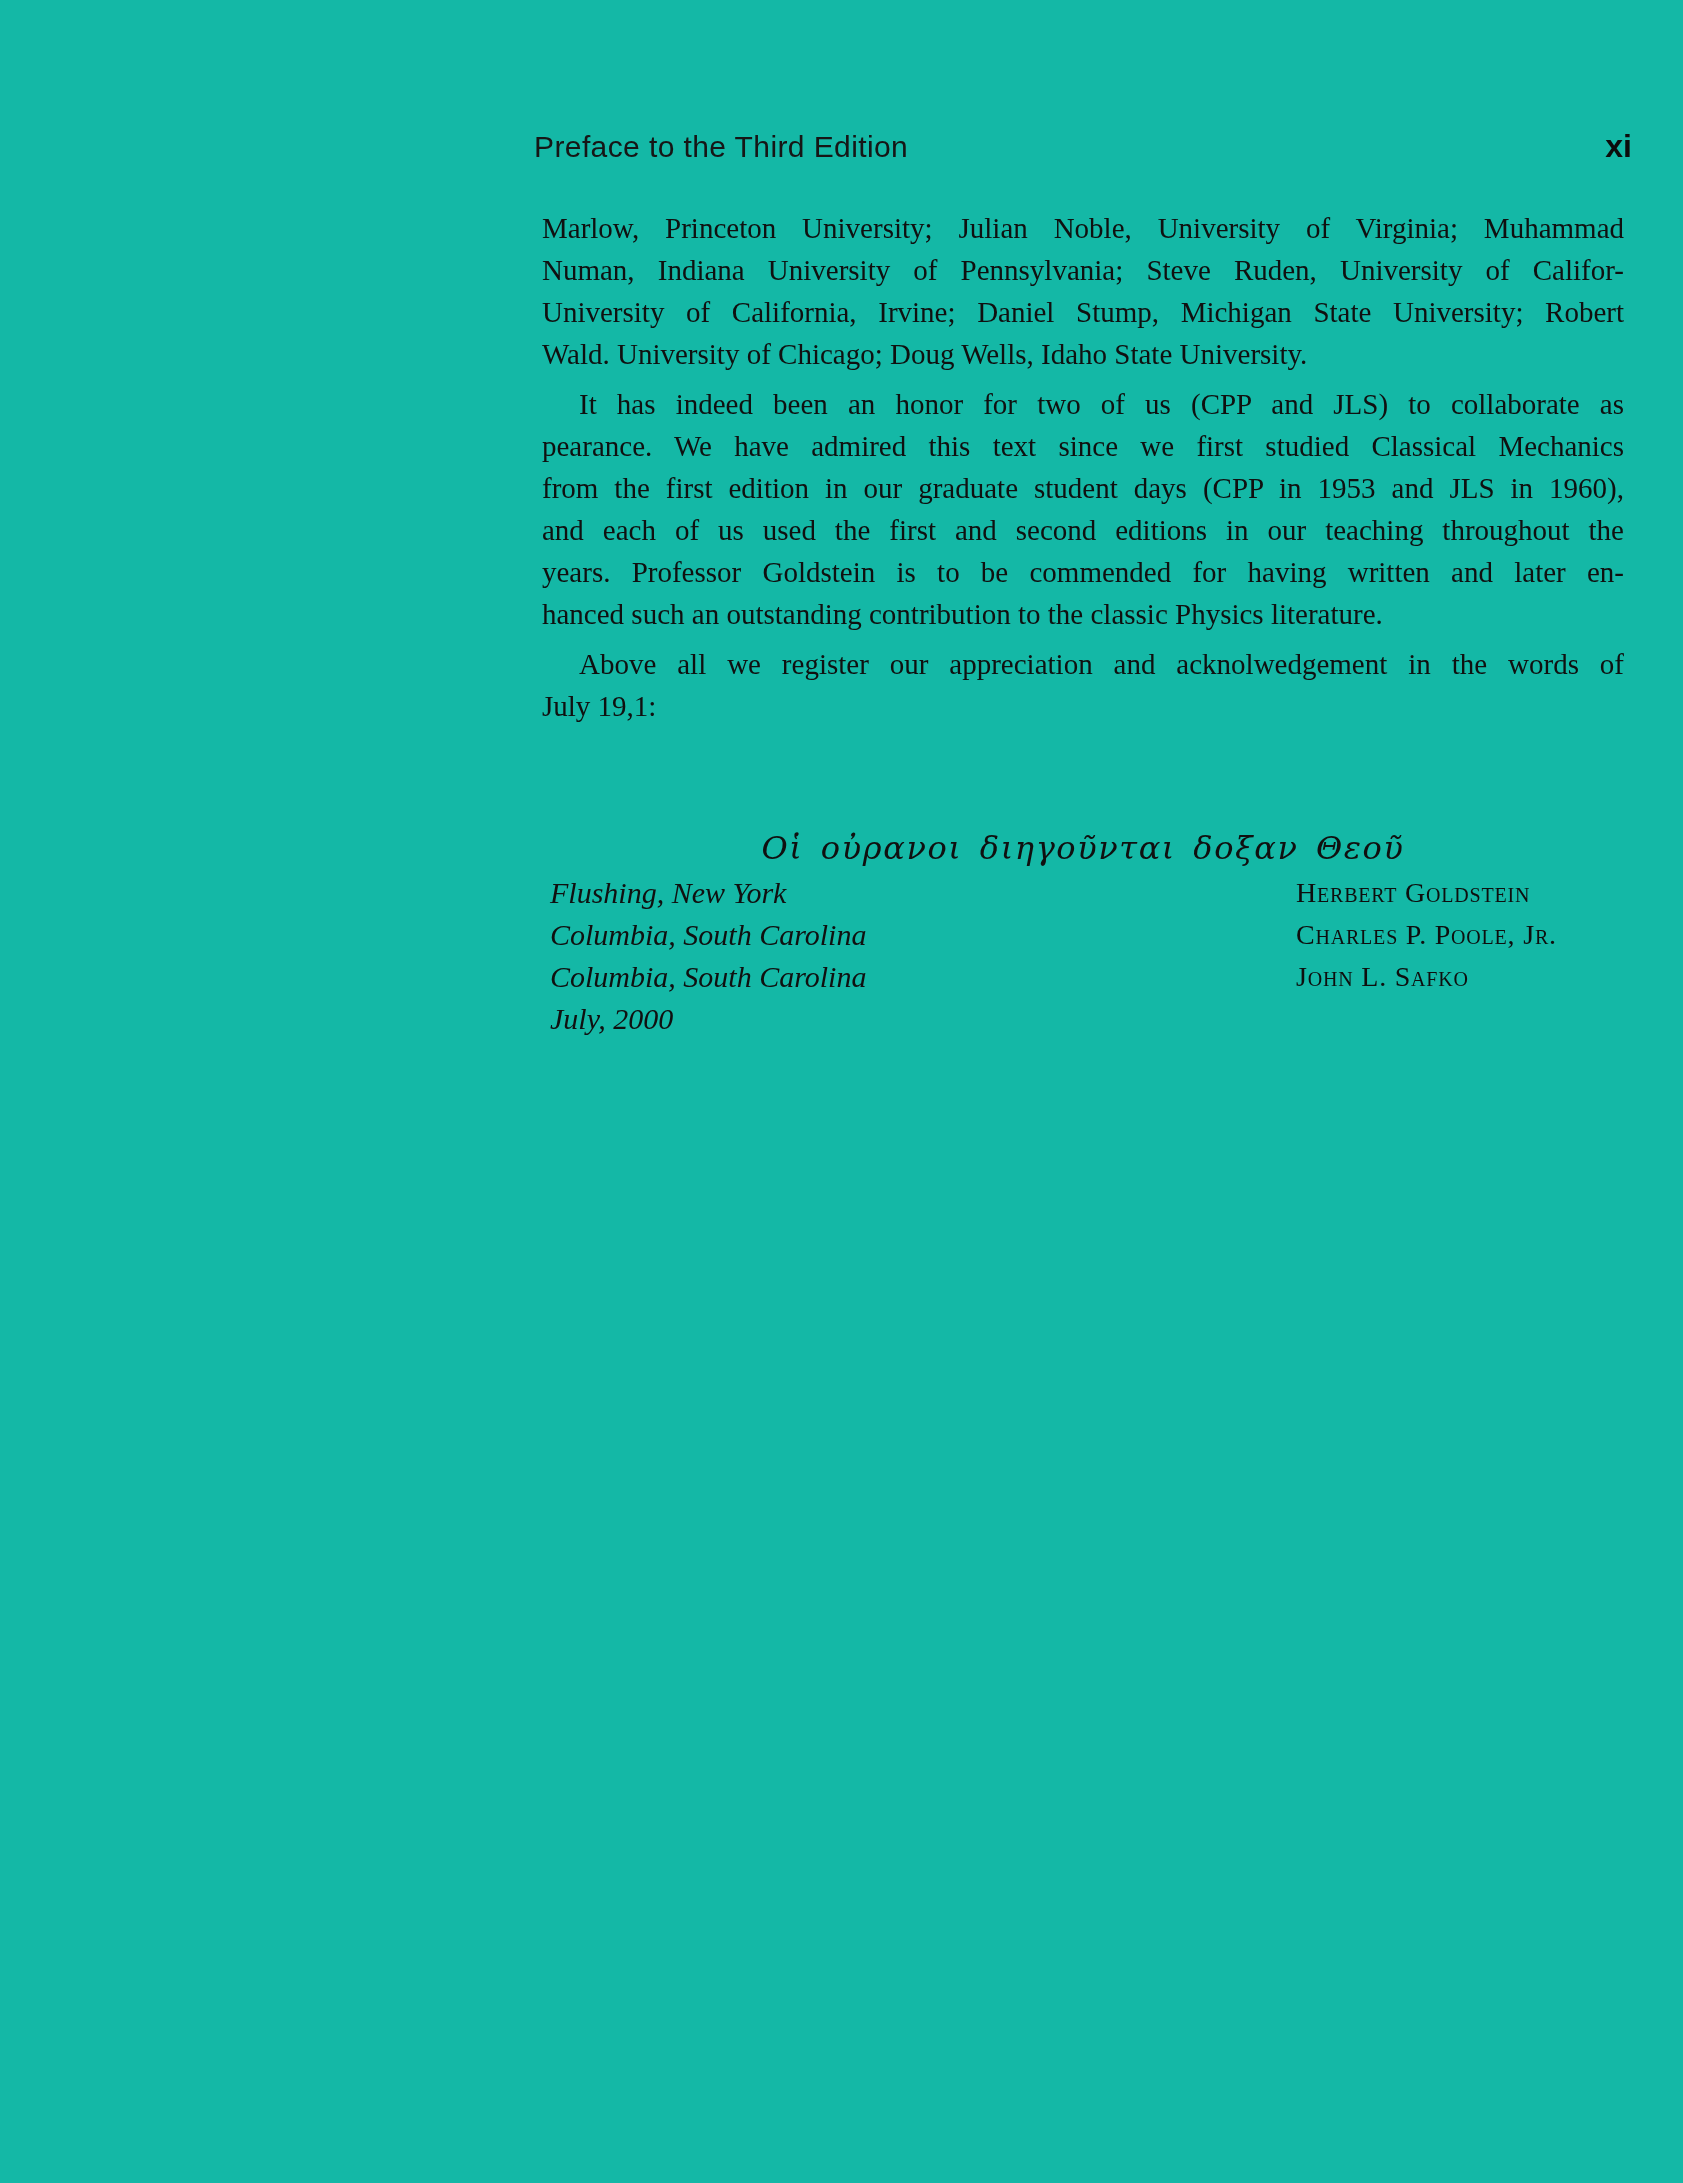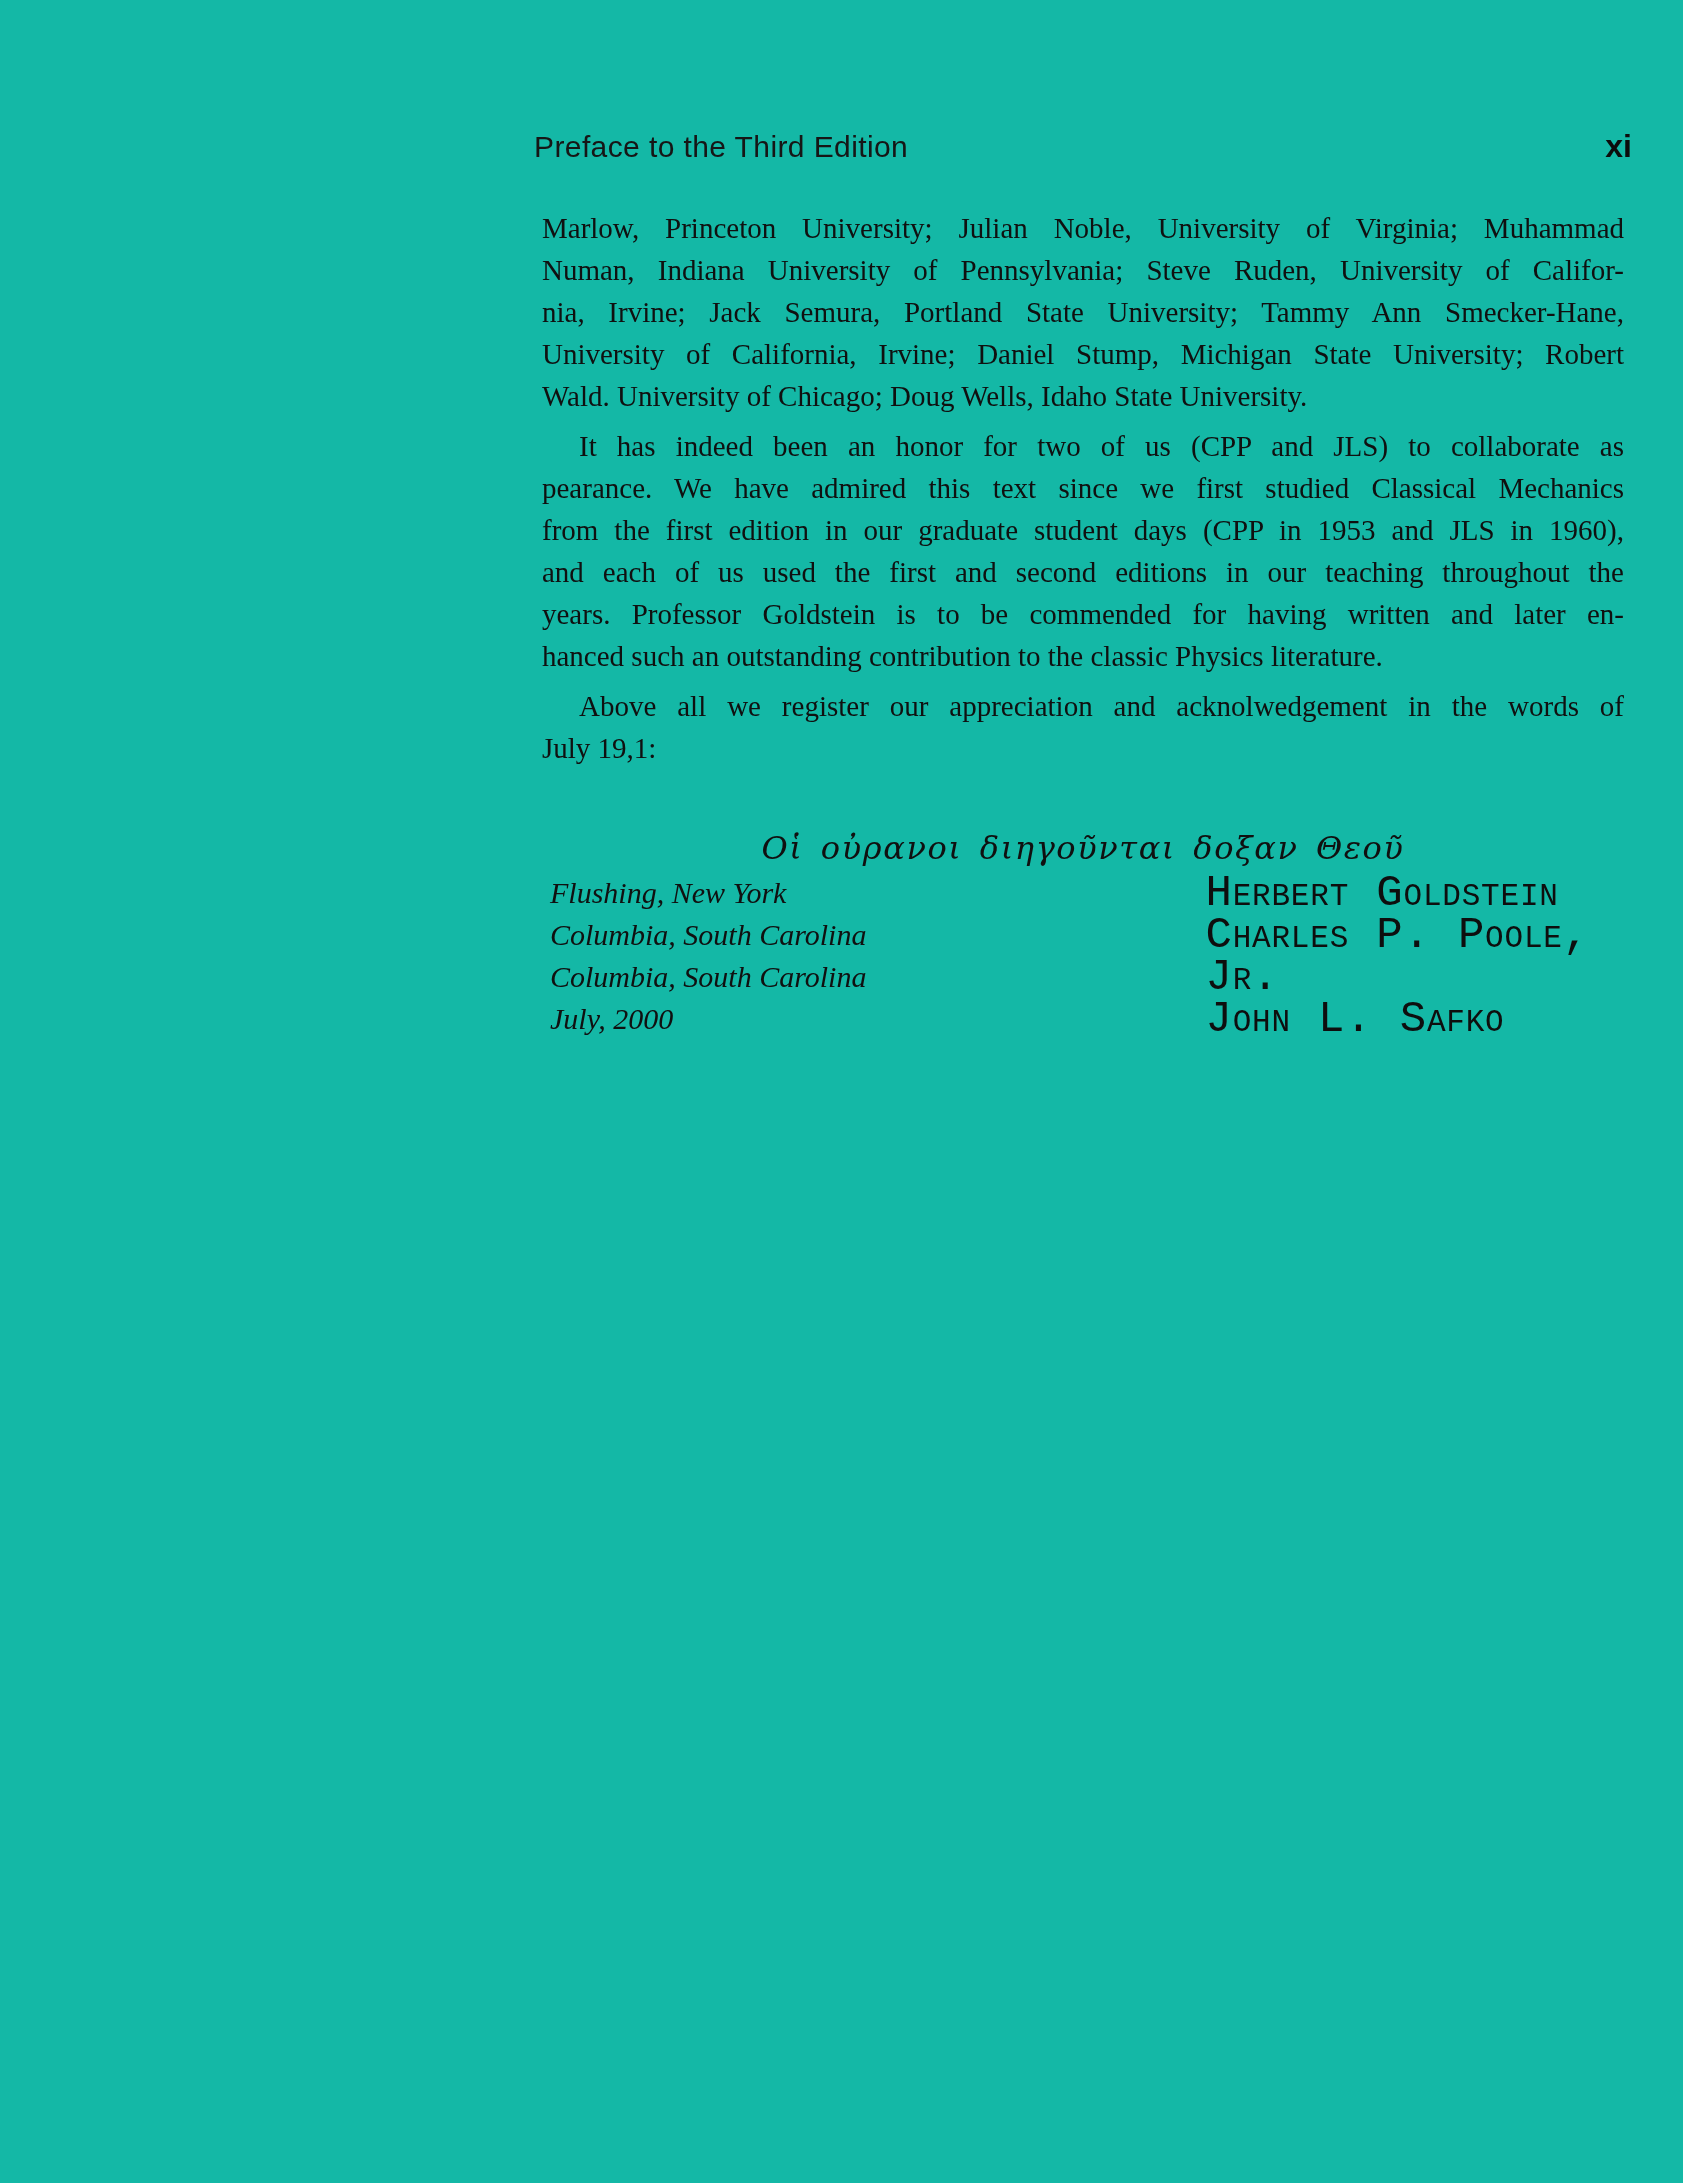--- a/index.html
+++ b/index.html
@@ -85,23 +85,23 @@
   .sig-places {
     width: 746px;
     font-family: "Liberation Serif", serif;
     font-style: italic;
     font-size: 30px;
     line-height: 42px;
     color: #101010;
     margin-left: 16px;
   }
   .sig-names {
-    font-family: Liberation Mono, monospace;
+    font-family: Liberation Serif, serif;
     font-variant: small-caps;
-    font-size: 44px;
+    font-size: 28px;
     line-height: 42px;
     letter-spacing: 0.8px;
     color: #0e0e0e;
   }
   .sig-line { display: block; }
 </style>
 </head>
 <body>
 
 <div class="page">
@@ -109,21 +109,20 @@
   <header class="running-head">
     <span class="rh-title">Preface to the Third Edition</span>
     <span class="rh-folio">xi</span>
   </header>
 
   <main class="body-block">
 
     <p class="para">
       <span class="line">Marlow, Princeton University; Julian Noble, University of Virginia; Muhammad</span>
       <span class="line">Numan, Indiana University of Pennsylvania; Steve Ruden, University of Califor-</span>
-      <span class="line">nia, Irvine; Jack Semura, Portland State University; Tammy Ann Smecker-Hane,</span>
       <span class="line">University of California, Irvine; Daniel Stump, Michigan State University; Robert</span>
       <span class="line last">Wald. University of Chicago; Doug Wells, Idaho State University.</span>
     </p>
 
     <p class="para">
       <span class="line indent">It has indeed been an honor for two of us (CPP and JLS) to collaborate as</span>
       <span class="line">pearance. We have admired this text since we first studied Classical Mechanics</span>
       <span class="line">from the first edition in our graduate student days (CPP in 1953 and JLS in 1960),</span>
       <span class="line">and each of us used the first and second editions in our teaching throughout the</span>
       <span class="line">years. Professor Goldstein is to be commended for having written and later en-</span>

